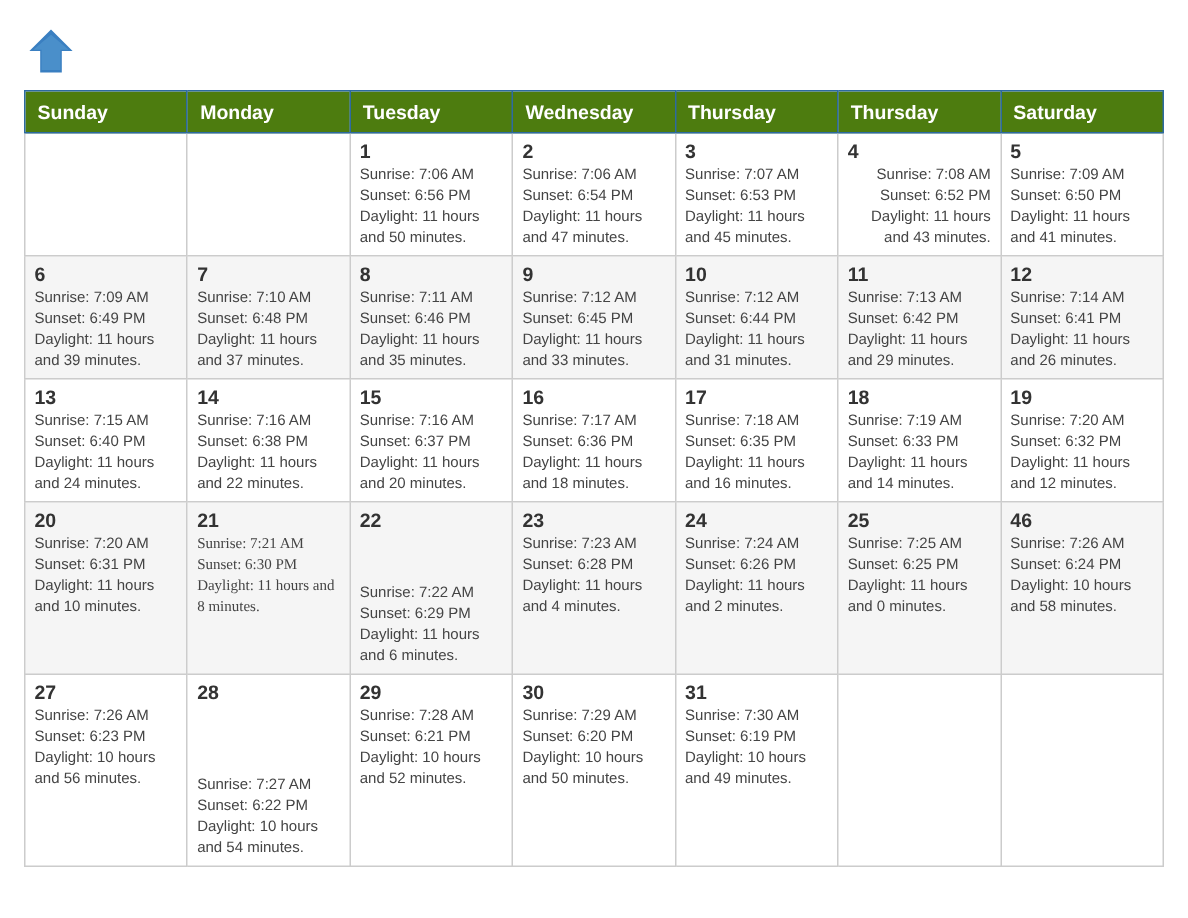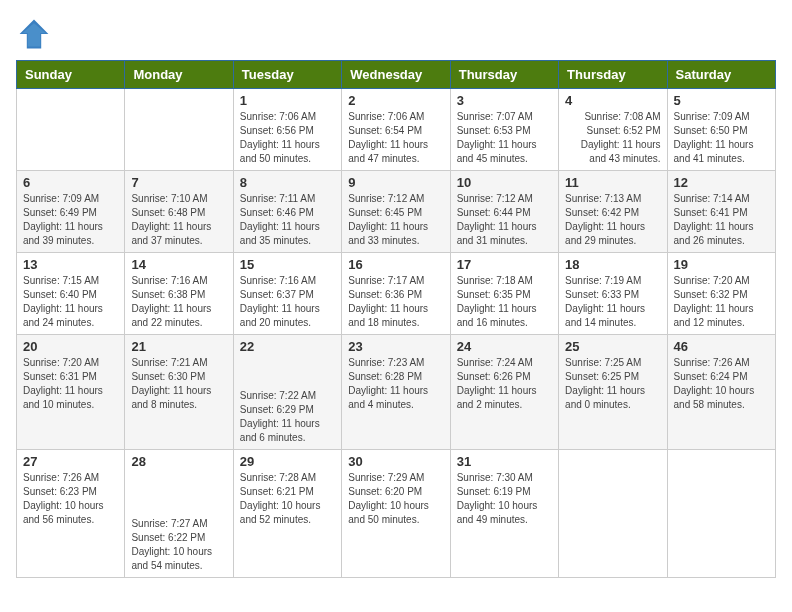--- a/index.html
+++ b/index.html
@@ -254,21 +254,21 @@
       </tr>
       <tr>
         <td>
           <span class="day-number">20</span>
           <div class="day-info" style="white-space: pre-line;">Sunrise: 7:20 AM
 Sunset: 6:31 PM
 Daylight: 11 hours and 10 minutes.</div>
         </td>
         <td>
           <span class="day-number">21</span>
-          <div class="day-info" style="white-space: pre-line;">Sunrise: 7:21 AM
+          <div class="day-info" style="white-space: pre-line; font-family: Liberation Serif, serif;">Sunrise: 7:21 AM
 Sunset: 6:30 PM
 Daylight: 11 hours and 8 minutes.</div>
         </td>
         <td>
           <span class="day-number">22</span>
           <div class="day-info" style="white-space: pre-line; margin-top: 35px;">Sunrise: 7:22 AM
 Sunset: 6:29 PM
 Daylight: 11 hours and 6 minutes.</div>
         </td>
         <td>

